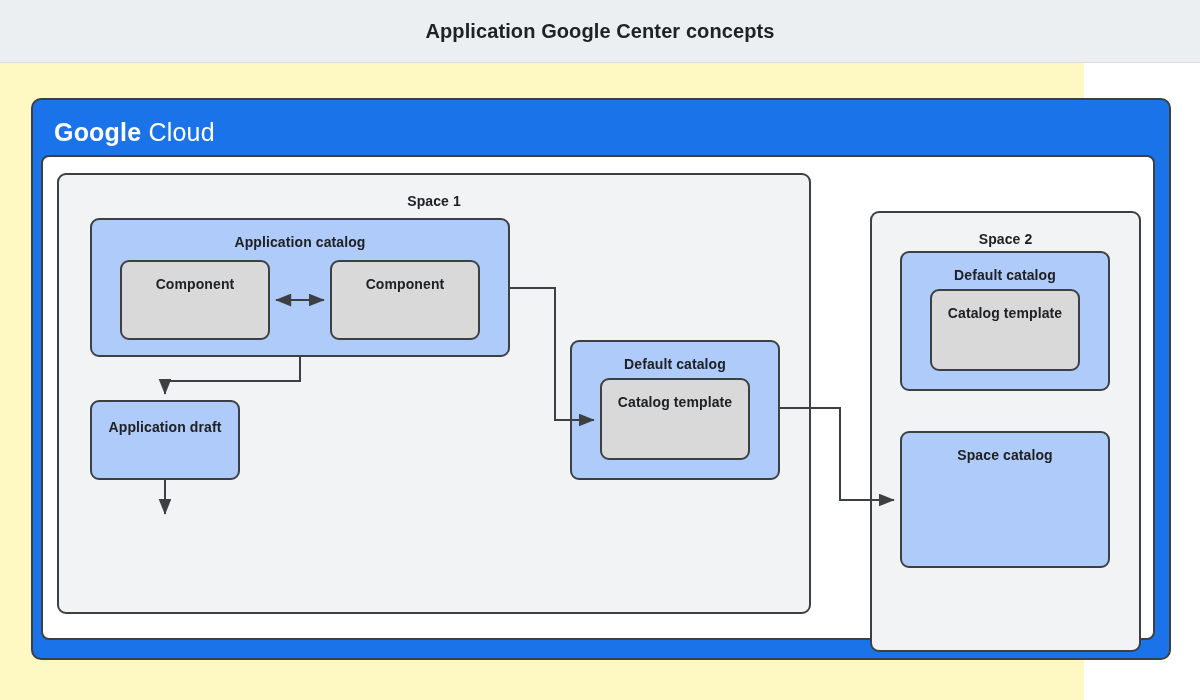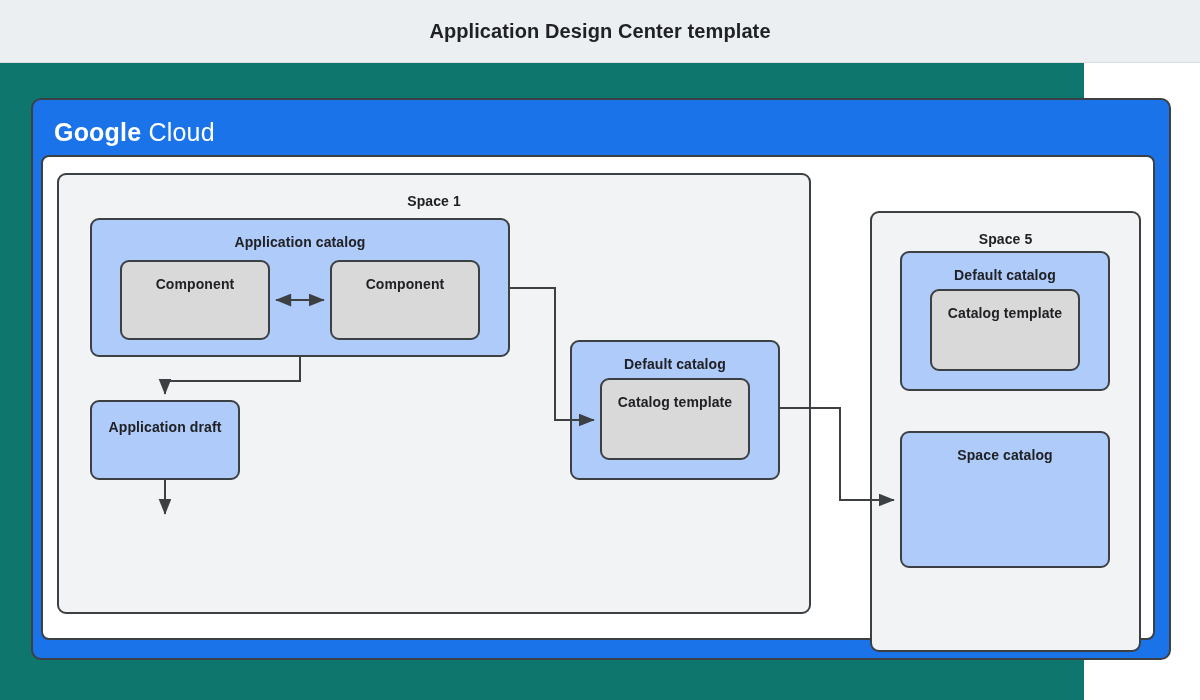--- a/index.html
+++ b/index.html
@@ -37,21 +37,21 @@
     color: #202124;
     letter-spacing: 0.1px;
   }
 
   
   #canvas {
     position: absolute;
     left: 0; top: 63px;
     width: 1084px;
     height: 637px;
-    background: #0f766e;
+    background: #fef9c3;
   }
 
   
   .box {
     position: absolute;
     box-sizing: border-box;
     border: 2px solid #3c4043;
     border-radius: 9px;
   }
   .box-label {
@@ -131,21 +131,21 @@
     position: absolute;
     left: 0; top: 0;
     width: 1200px; height: 637px;
     pointer-events: none;
   }
 </style>
 </head>
 <body>
 
 <div id="header-bar">
-  <div id="header-title">Application Design Center template</div>
+  <div id="header-title">Application Google Center concepts</div>
 </div>
 
 <div id="canvas">
 
   <div id="gcp-frame" class="box">
     <div id="gcp-logo">
       <span class="logo-bold">Google</span>
       <span class="logo-light">Cloud</span>
     </div>
   </div>
@@ -171,21 +171,21 @@
   </div>
 
   <div id="default-catalog-1" class="box blue-box">
     <div class="box-label">Default catalog</div>
   </div>
   <div id="catalog-template-1" class="box gray-box">
     <div class="box-label">Catalog template</div>
   </div>
 
   <div id="space2" class="box space-box">
-    <div class="box-label">Space 5</div>
+    <div class="box-label">Space 2</div>
   </div>
 
   <div id="default-catalog-2" class="box blue-box">
     <div class="box-label">Default catalog</div>
   </div>
   <div id="catalog-template-2" class="box gray-box">
     <div class="box-label">Catalog template</div>
   </div>
 
   <div id="shared-catalog" class="box blue-box">

